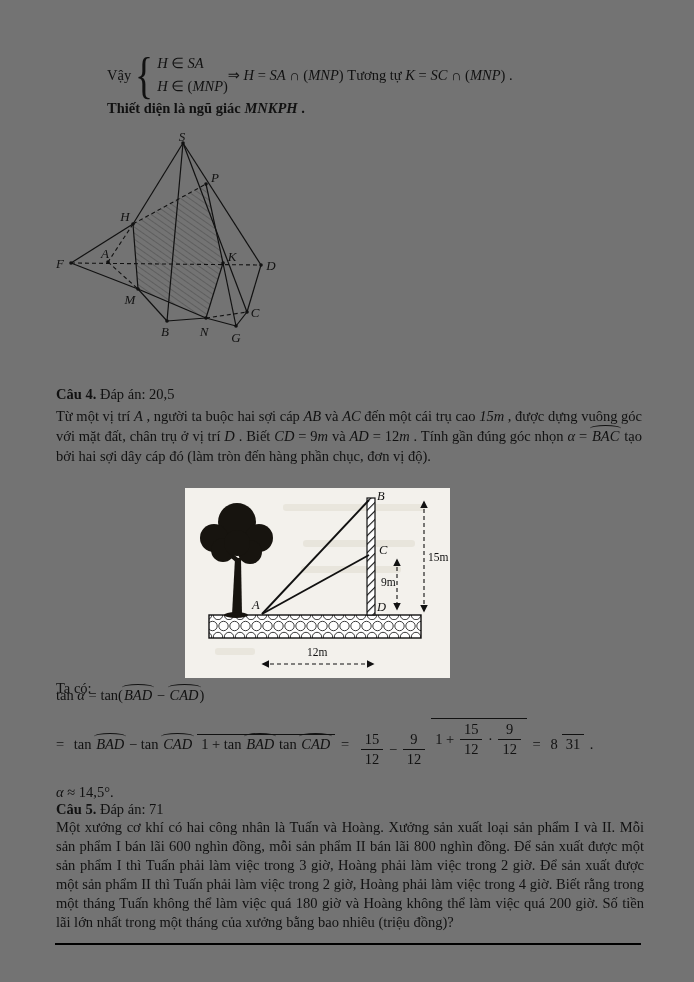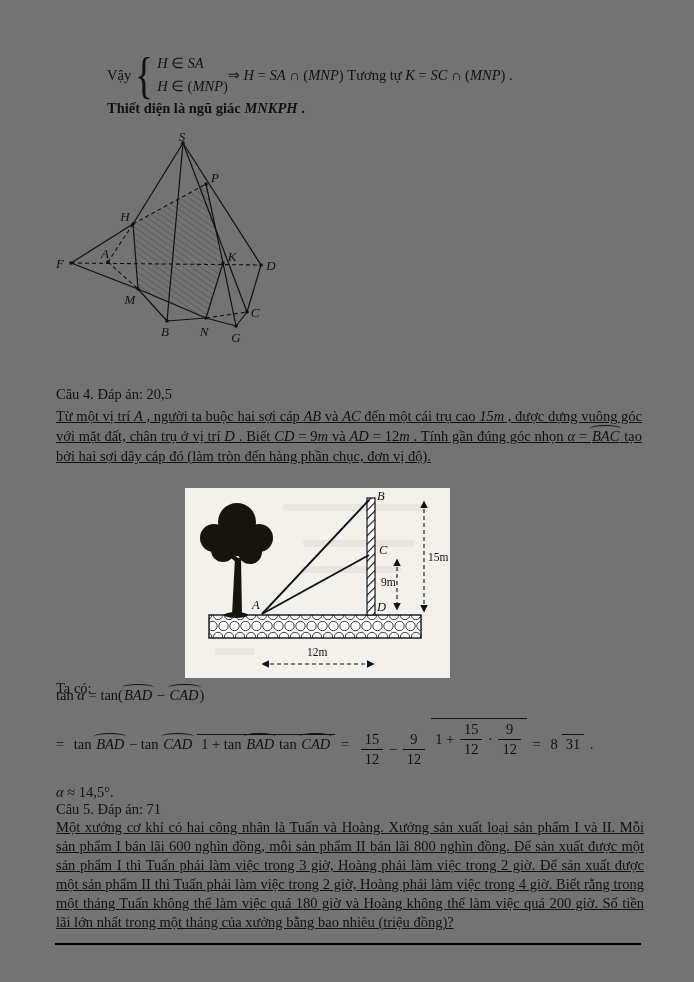--- a/index.html
+++ b/index.html
@@ -12,22 +12,22 @@
                border-top:1.2px solid #111;border-radius:100% 100% 0 0;}
   
   .mathline{display:flex;align-items:center;white-space:pre;}
   .mathline>span{display:inline-block;}
   .frac{display:inline-flex;flex-direction:column;align-items:center;vertical-align:middle;margin:0 2px;}
   .fnum,.fden{display:inline-flex;align-items:center;padding:1px 4px;white-space:pre;}
   .fden{border-top:1.2px solid #111;}
   .brace{font-size:50px;font-weight:300;line-height:46px;transform:scaleX(.75);margin:0 1px;}
   .cases{display:flex;flex-direction:column;justify-content:center;line-height:23px;}
   .cases>div{white-space:pre;}
-  .para{text-align:justify;text-decoration:underline;}
-  .hdr b{font-weight:normal;}
+  .para{text-align:justify;}
+  .hdr b{font-weight:bold;}
   svg text{font-family:"Liberation Serif", serif;}
   .flabel{font-style:italic;font-size:13px;fill:#111;}
   .flabel2{font-style:italic;font-size:12.5px;fill:#111;}
   .mlabel{font-style:normal;font-size:11.5px;fill:#111;}
   .footer-line{background:#000;height:2px;}
 </style>
 </head>
 <body>
 
 <div class="page">

